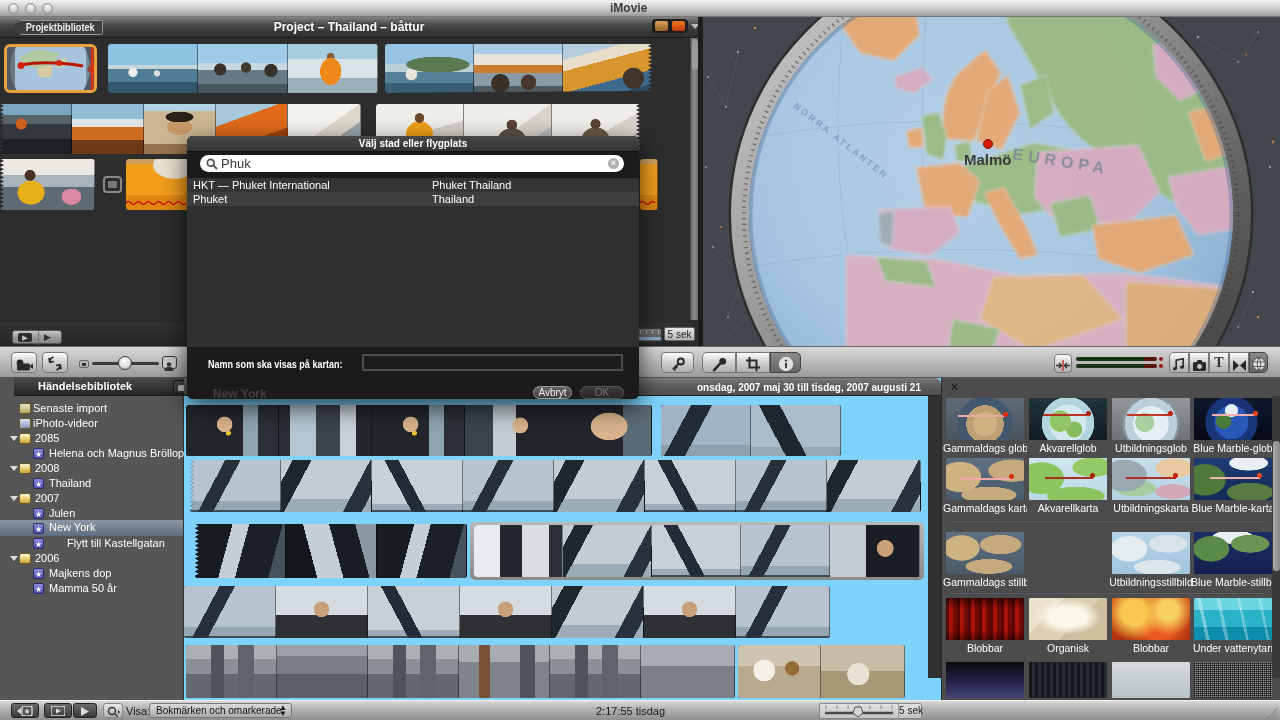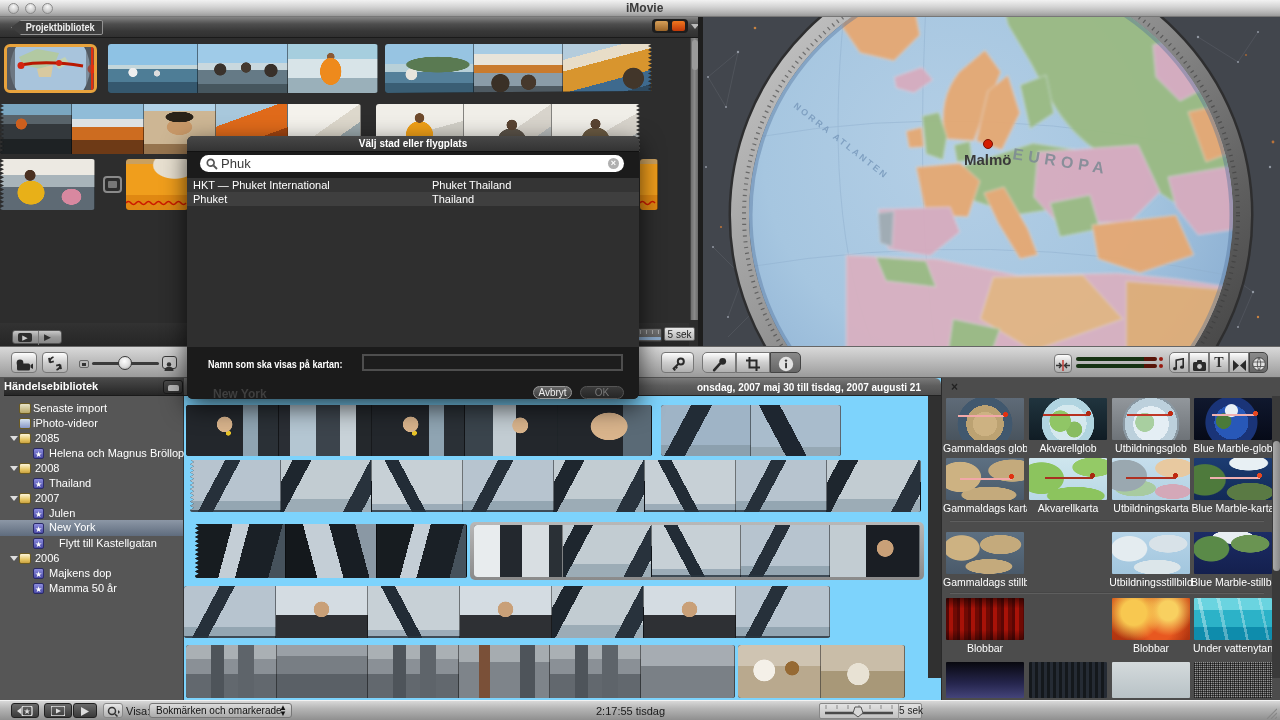--- a/index.html
+++ b/index.html
@@ -2,21 +2,21 @@
 <html><head>
 <meta charset="utf-8">
 <style>
 *{margin:0;padding:0;box-sizing:border-box}
 html,body{width:1280px;height:720px;overflow:hidden;background:#000;font-family:"Liberation Sans",sans-serif}
 .abs{position:absolute}
 #stage{position:absolute;top:0;left:0;width:1280px;height:720px;background:#2d2d2d}
 
 #menubar{left:0;top:0;width:1280px;height:17px;background:linear-gradient(#f2f2f2,#d2d2d2 45%,#b2b2b2 80%,#9a9a9a);border-bottom:1px solid #777}
 .wbtn{top:3px;width:11px;height:11px;border-radius:50%;background:radial-gradient(circle at 50% 30%,#f8f8f8,#d0d0d0 55%,#a8a8a8);border:1px solid #8a8a8a}
-#menubar .t{color:#3a3a3a;font-size:12px;font-weight:bold;top:1px;left:626px}
+#menubar .t{color:#3a3a3a;font-size:12px;font-weight:bold;top:1px;left:610px}
 
 #project{left:0;top:17px;width:698px;height:329px;background:#2d2d2d;overflow:hidden}
 #pheader{left:0;top:0;width:698px;height:21px;background:linear-gradient(#848484,#4e4e4e 35%,#383838 70%,#303030);border-bottom:1px solid #1a1a1a}
 #pheader .title{width:100%;text-align:center;top:3px;color:#fff;font-size:12px;font-weight:bold;text-shadow:0 -1px 1px #333}
 #pbib{left:11px;top:3px;height:15px;padding:1px 8px 0 15px;background:#3e3e3e;border:1px solid #9a9a9a;border-radius:2px;color:#f0f0f0;font-size:10px;font-weight:bold;clip-path:polygon(11px 0,100% 0,100% 100%,11px 100%,0 50%);transform:scaleX(.92);transform-origin:0 50%}
 .orangeic{top:4px;width:13px;height:10px;border-radius:2px;border:none}
 #pscroll{left:690px;top:21px;width:8px;height:282px;background:linear-gradient(90deg,#6e6e6e,#8a8a8a 50%,#6a6a6a);border-left:1px solid #444}
 #pscroll .thumb{left:1px;top:2px;width:6px;height:30px;border-radius:3px;background:#9a9a9a}
 #pbottom{left:0;top:306px;width:689px;height:23px;background:linear-gradient(#323232,#262626)}
 #psek{left:664px;top:310px;width:31px;height:14px;background:linear-gradient(#e8e8e8,#b5b5b5);border:1px solid #666;border-radius:2px;font-size:10px;text-align:center;line-height:13px;color:#222}
@@ -26,21 +26,21 @@
 .globethumb{left:4px;top:27px;width:93px;height:49px;border:3px solid #e8a33d;border-radius:6px;background:radial-gradient(circle at 50% 55%,#7aa8cc 0 62%,#49525c 63%);overflow:hidden}
 
 #viewer{left:698px;top:17px;width:582px;height:329px;background:#3f434a;overflow:hidden}
 
 #toolbar{left:0;top:346px;width:1280px;height:32px;background:linear-gradient(#d9d9d9,#bdbdbd 45%,#9b9b9b);border-top:1px solid #666;border-bottom:1px solid #555}
 .tbtn{top:5px;height:21px;background:linear-gradient(#fdfdfd,#cfcfcf 50%,#b0b0b0);border:1px solid #777;border-radius:4px;color:#333;text-align:center}
 .tico{display:inline-block;vertical-align:middle}
 
 #sidebar{left:0;top:378px;width:184px;height:322px;background:#565656;border-right:1px solid #333}
 .paneh{height:18px;color:#fff;font-size:11px;line-height:17px}
-#sideh{left:4px;top:0;width:184px;background:linear-gradient(#4a4a4a,#262626);padding-left:0;border-bottom:1px solid #1a1a1a;font-weight:bold}
+#sideh{left:14px;top:0;width:184px;background:linear-gradient(#4a4a4a,#262626);padding-left:24px;border-bottom:1px solid #1a1a1a;font-weight:bold}
 .trow{left:0;width:183px;height:15px;color:#fff;font-size:11px;line-height:15px;white-space:nowrap}
 .trow .tri{position:absolute;left:10px;top:5px;width:0;height:0;border-left:4px solid transparent;border-right:4px solid transparent;border-top:5px solid #ddd}
 .cal{position:absolute;left:19px;top:2px;width:12px;height:11px;border-radius:2px;background:linear-gradient(#fdf6d8 ,#e8c96a 60%,#caa23f);border:1px solid #6a5a22}
 .star{position:absolute;width:11px;height:11px;top:2px;border-radius:2px;background:linear-gradient(#8d8ddd,#4a4aa8);border:1px solid #2a2a66;color:#fff;font-size:8px;line-height:11px;text-align:center}
 .selrow{background:linear-gradient(#8c97a6,#5f6c7e)}
 
 #eventpane{left:184px;top:378px;width:757px;height:322px;background:#7dd3fc}
 #eventh{left:0;top:0;width:757px;height:18px;background:linear-gradient(#7a7a7a,#5e5e5e 45%,#4e4e4e);border-bottom:1px solid #222;color:#f0f0f0;font-size:11px;border-radius:0 6px 0 0}
 #evscroll{left:744px;top:18px;width:13px;height:282px;background:#303030}
 
@@ -94,20 +94,21 @@
 <div id="stage">
   <div id="menubar" class="abs">
     <div class="wbtn abs" style="left:8px"></div>
     <div class="wbtn abs" style="left:25px"></div>
     <div class="wbtn abs" style="left:42px"></div>
     <div class="t abs">iMovie</div>
   </div>
 
   <div id="project" class="abs">
     <div id="pheader" class="abs">
+      <div class="title abs">Project – Thailand – båttur</div>
       <div id="pbib" class="abs">Projektbibliotek</div>
       <div class="abs" style="left:652px;top:2px;width:36px;height:14px;background:#1d1d1d;border-radius:4px"></div>
       <div class="orangeic abs" style="left:655px;background:linear-gradient(#d8a058,#9a6428)"></div>
       <div class="orangeic abs" style="left:672px;background:linear-gradient(#f07820,#c03808)"></div>
       <div class="abs" style="left:691px;top:7px;width:0;height:0;border-left:4px solid transparent;border-right:4px solid transparent;border-top:5px solid #bbb"></div>
     </div>
     <div id="projthumbs" class="abs" style="left:0;top:21px;width:689px;height:282px">
       <div class="globethumb abs" style="left:4px;top:6px">
         <svg width="87" height="43" viewBox="0 0 87 43">
           <circle cx="43" cy="21" r="40" fill="#a8c4dc"></circle>
@@ -409,21 +410,21 @@
       <div class="trow abs" style="top:110px">
           <span class="star abs" style="left:33px">★</span>
           <span class="abs" style="left:49px">Julen</span>
         </div>
       <div class="trow abs selrow" style="top:124px;height:16px">
           <span class="star abs" style="left:33px;top:3px">★</span>
           <span class="abs" style="left:49px">New York</span>
         </div>
       <div class="trow abs" style="top:140px">
           <span class="star abs" style="left:33px">★</span>
-          <span class="abs" style="left:59px">Flytt till Kastellgatan</span>
+          <span class="abs" style="left:67px">Flytt till Kastellgatan</span>
         </div>
       <div class="trow abs" style="top:155px">
           <span class="tri"></span>
           <span class="cal abs" style="left:19px"></span>
           <span class="abs" style="left:35px">2006</span>
         </div>
       <div class="trow abs" style="top:170px">
           <span class="star abs" style="left:33px">★</span>
           <span class="abs" style="left:49px">Majkens dop</span>
         </div>
@@ -548,20 +549,24 @@
       <div class="cell" style="left:252px;top:136px">
           <div class="im" style="background:radial-gradient(ellipse 26% 34% at 22% 40%,#5a8a48 0 86%,rgba(0,0,0,0) 92%),radial-gradient(ellipse 28% 24% at 72% 28%,#6a9452 0 86%,rgba(0,0,0,0) 90%),radial-gradient(ellipse 30% 18% at 50% 12%,#e8eef2 0 86%,rgba(0,0,0,0) 90%),linear-gradient(180deg,#1c2c66,#14204e)"></div>
           <div class="lb">Blue Marble-stillbild</div>
         </div>
 
       <div class="abs" style="left:8px;top:124px;width:314px;height:2px;background:linear-gradient(#3a3a3a,#6a6a6a)"></div>
       <div class="abs" style="left:8px;top:196px;width:314px;height:2px;background:linear-gradient(#3a3a3a,#6a6a6a)"></div>
       <div class="cell" style="left:4px;top:202px">
           <div class="im" style="background:linear-gradient(180deg,rgba(0,0,0,.5),rgba(0,0,0,0) 25% 75%,rgba(0,0,0,.4)),repeating-linear-gradient(90deg,#5a0604 0 3px,#a81208 3px 7px,#700a04 7px 11px)"></div>
           <div class="lb">Blobbar</div>
+        </div>
+      <div class="cell" style="left:87px;top:202px">
+          <div class="im" style="background:radial-gradient(ellipse 60% 60% at 50% 45%,#faf6ea 0 40%,rgba(0,0,0,0) 70%),linear-gradient(135deg,#ece2cc 0 30%,#decfb2 30% 60%,#d0bf9e 60%)"></div>
+          <div class="lb">Organisk</div>
         </div>
       <div class="cell" style="left:252px;top:202px">
           <div class="im" style="background:linear-gradient(78deg,rgba(255,255,255,0) 0 14%,rgba(255,255,255,.35) 14% 18%,rgba(255,255,255,0) 18% 36%,rgba(255,255,255,.3) 36% 40%,rgba(255,255,255,0) 40% 60%,rgba(255,255,255,.32) 60% 63%,rgba(255,255,255,0) 63% 84%,rgba(255,255,255,.28) 84% 87%,rgba(255,255,255,0) 87%),linear-gradient(180deg,#6ad4e0 0 28%,#2cb2c8 28% 68%,#0e8cac 68%)"></div>
           <div class="lb">Under vattenytan</div>
         </div>
       <div class="cell" style="left:170px;top:202px">
           <div class="im" style="background:radial-gradient(circle at 28% 35%,#f8c850 0 20%,rgba(0,0,0,0) 45%),radial-gradient(circle at 72% 30%,#f8d060 0 15%,rgba(0,0,0,0) 40%),radial-gradient(circle at 60% 70%,#e85820 0 25%,rgba(0,0,0,0) 55%),linear-gradient(180deg,#d04814,#b03410)"></div>
           <div class="lb">Blobbar</div>
         </div>
 

